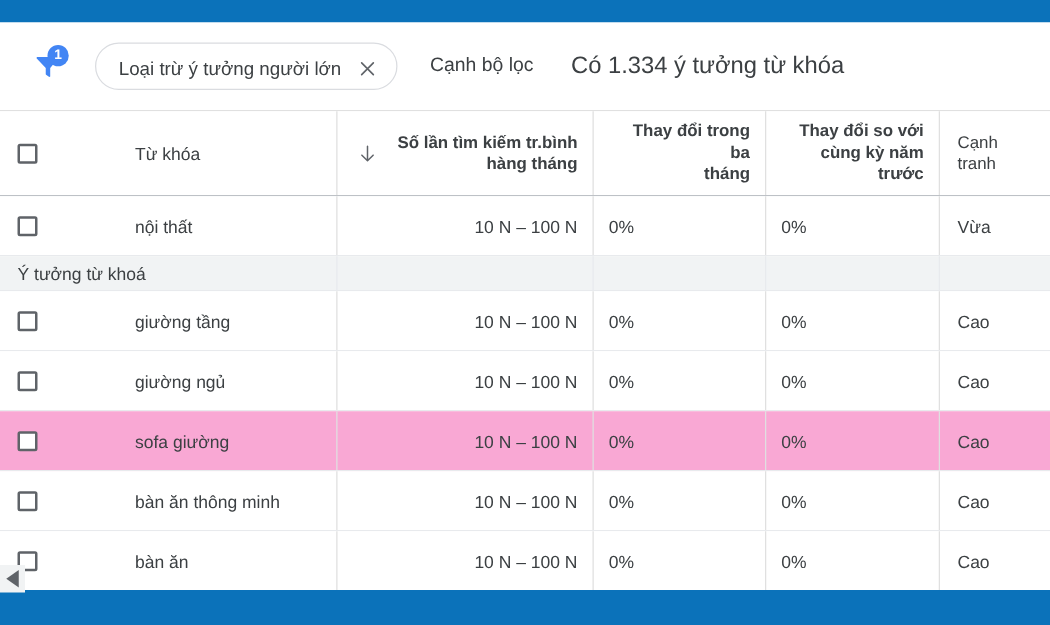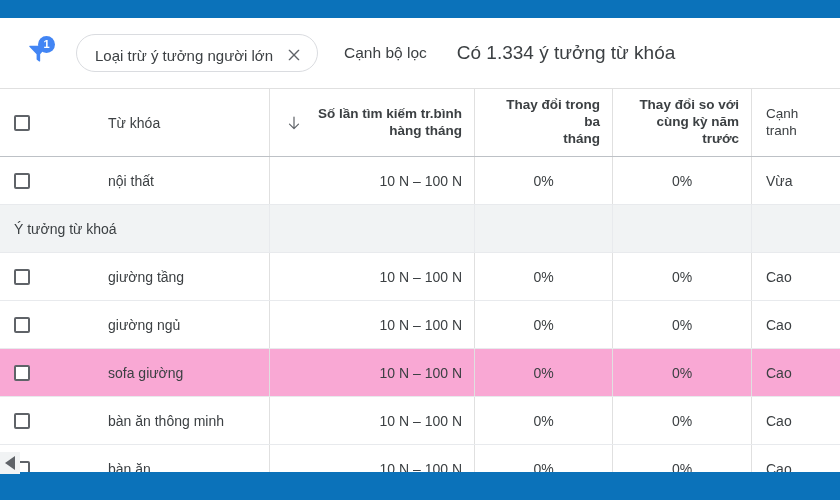--- a/index.html
+++ b/index.html
@@ -105,37 +105,37 @@
     border-bottom: 1px solid #e8eaed;
     background: #ffffff;
   }
   .row.header-row {
     height: 68px;
     border-bottom: 1px solid #bdc1c6;
   }
   .row.data-row { height: 48px; }
   .row.shaded { background: #f9a8d4; }
   .row.section-row {
-    height: 48px;
+    height: 28px;
     background: #f1f3f4;
     border-bottom: 1px solid #e8eaed;
   }
 
   .cell {
     display: flex;
     align-items: center;
     padding: 0 12px;
     font-size: 14px;
     color: #3c4043;
     overflow: hidden;
   }
   .c-keyword   { width: 270px; border-right: 1px solid #e0e0e0; padding-left: 0; gap: 48px; }
   .c-searches  { width: 205px; border-right: 1px solid #e0e0e0; justify-content: flex-end; }
-  .c-three     { width: 138px; border-right: 1px solid #e0e0e0; justify-content: center; }
-  .c-yoy       { width: 139px; border-right: 1px solid #e0e0e0; justify-content: center; }
+  .c-three     { width: 138px; border-right: 1px solid #e0e0e0; justify-content: flex-start; }
+  .c-yoy       { width: 139px; border-right: 1px solid #e0e0e0; justify-content: flex-start; }
   .c-comp      { width: 88px; justify-content: flex-start; padding-left: 14px; }
 
   .section-row .cell { border-right: 1px solid #e8eaed; }
   .section-row .c-comp { border-right: none; }
 
   .header-row .cell { font-size: 13.5px; color: #3c4043; font-weight: 700; }
   .header-row .c-keyword { align-items: center; }
   .header-row .c-searches,
   .header-row .c-three,
   .header-row .c-yoy { align-items: center; text-align: right; }

